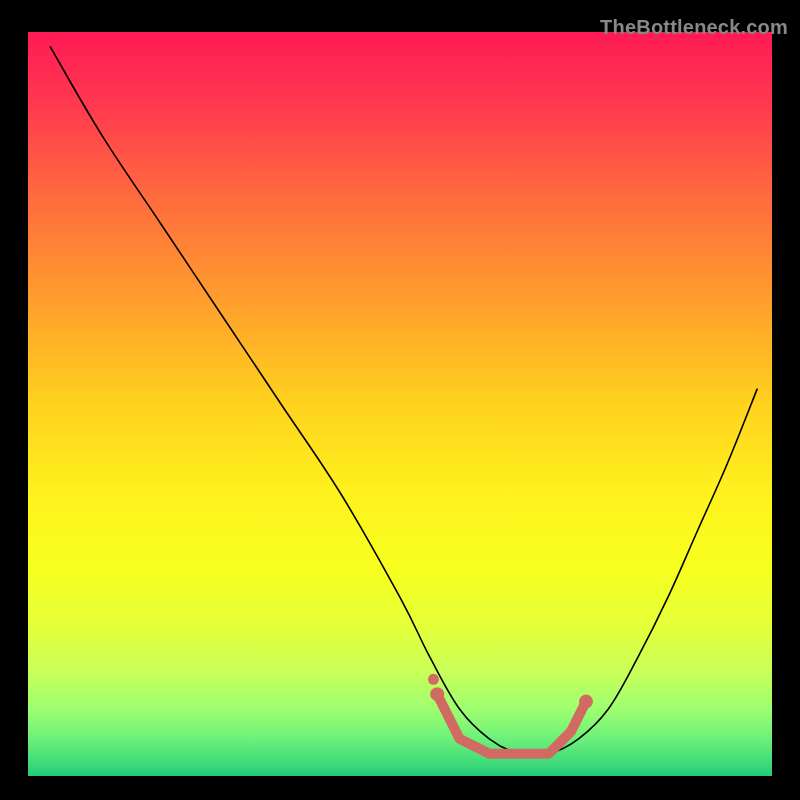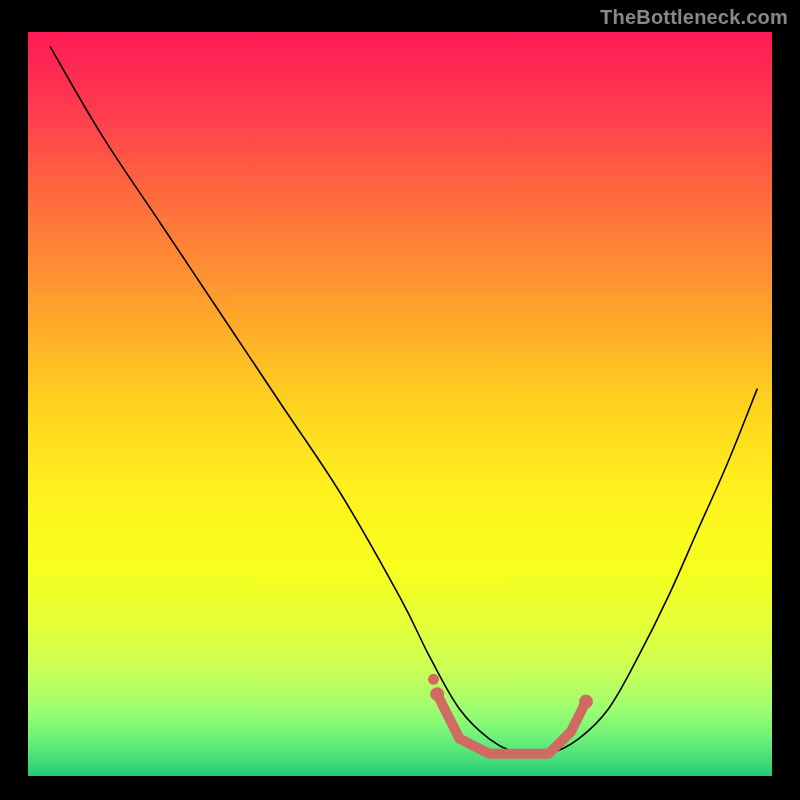--- a/index.html
+++ b/index.html
@@ -12,21 +12,21 @@
     font-family: Arial, Helvetica, sans-serif;
   }
   .stage {
     position: relative;
     width: 800px;
     height: 800px;
     background: #000;
   }
   .watermark {
     position: absolute;
-    top: 6px;
+    top: 16px;
     right: 12px;
     color: #888;
     font-size: 20px;
     font-weight: 600;
     letter-spacing: 0.2px;
     z-index: 10;
     user-select: none;
   }
   svg {
     position: absolute;

